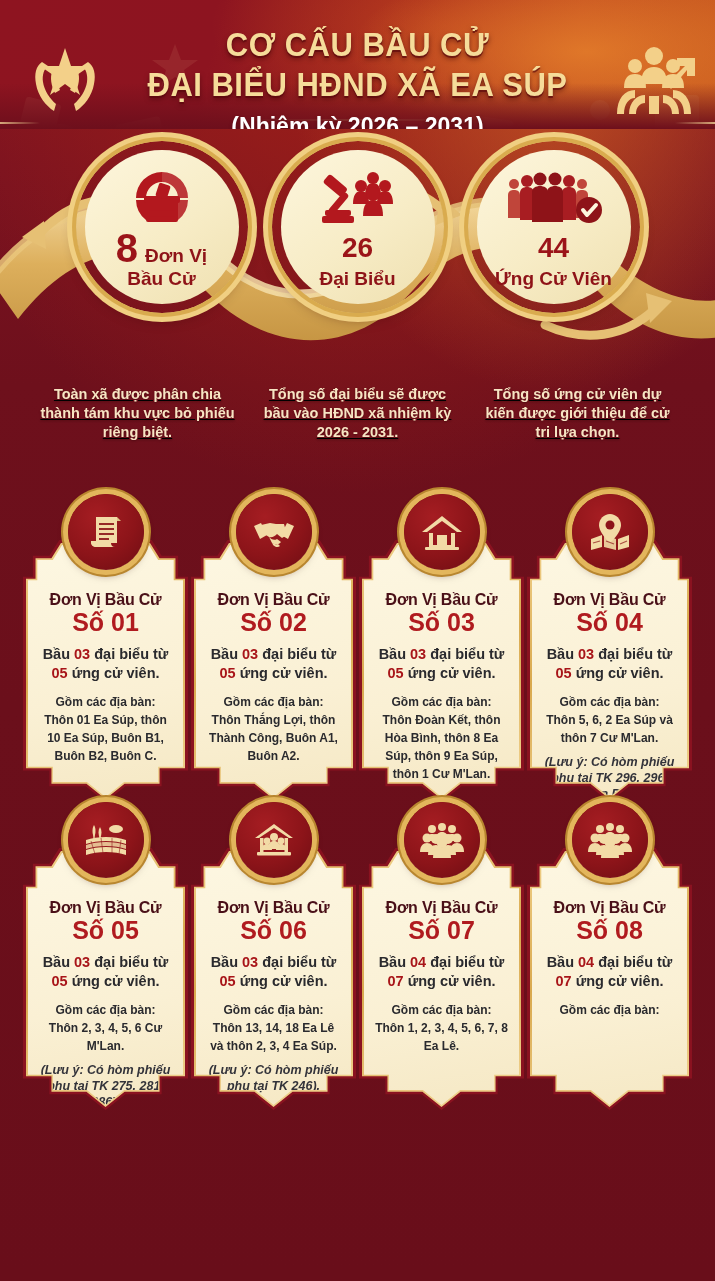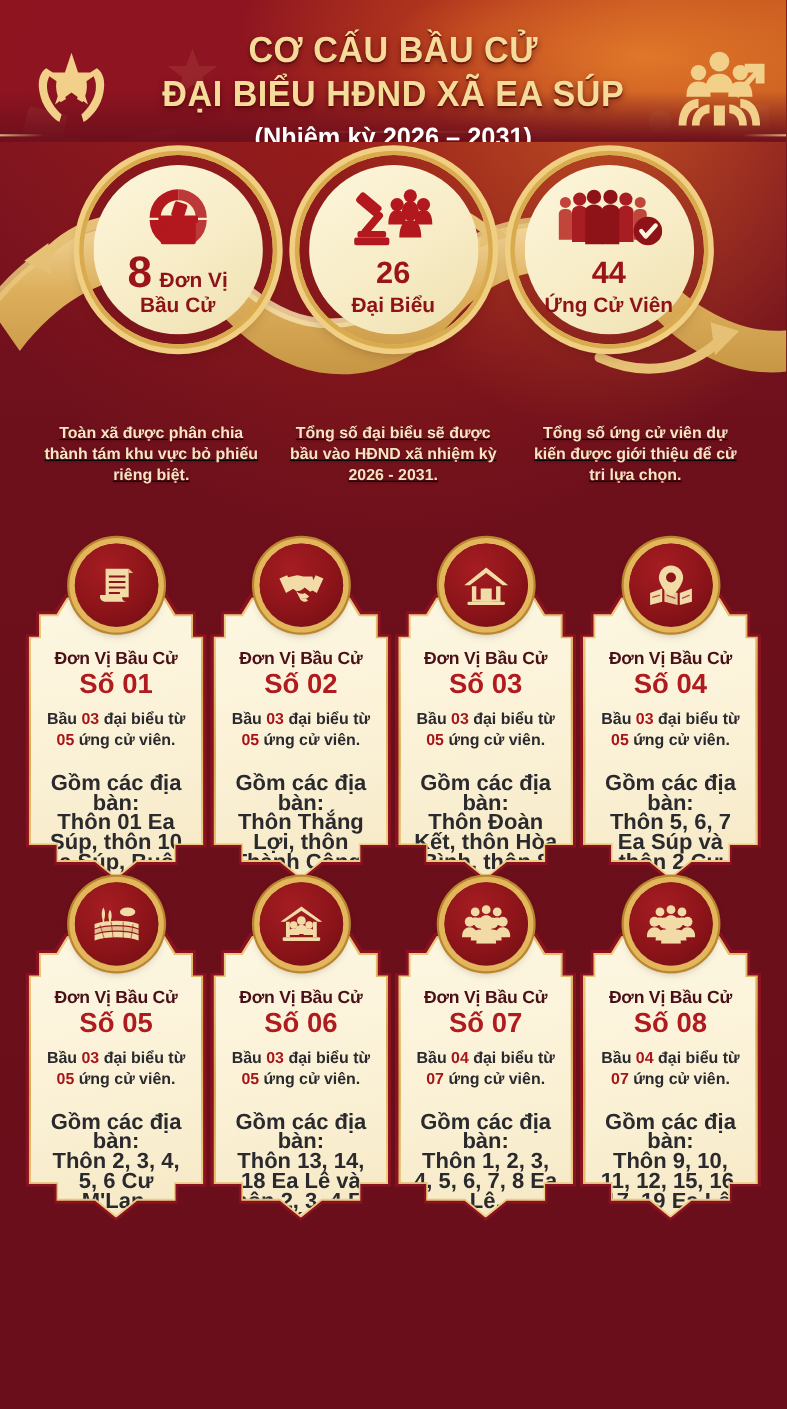--- a/index.html
+++ b/index.html
@@ -198,22 +198,22 @@
   .c-no{
     font-size:25px; font-weight:800; color:#b01b1f; line-height:28px;
     margin-top:-1px;
   }
   .c-elect{
     margin-top:9px;
     font-size:14.5px; font-weight:600; color:#2a2a2e; line-height:19px;
   }
   .c-elect b{ color:#a81519; font-weight:800; }
   .c-areas{
-    margin-top:20px;
-    font-size:20px; font-weight:600; color:#2a2a2e; line-height:18px;
+    margin-top:10px;
+    font-size:12px; font-weight:600; color:#2a2a2e; line-height:18px;
   }
   .c-note{
     margin-top:7px;
     font-size:12.5px; font-style:italic; font-weight:600; color:#33333a; line-height:16px;
   }
 </style>
 </head>
 <body>
 
 <div class="page">
@@ -478,21 +478,21 @@
             <line x1="31" y1="31" x2="38" y2="28"></line>
           </g>
         </svg>
       </div>
       <div class="card">
         <div class="card-gold"></div>
         <div class="card-inner">
           <div class="c-title">Đơn Vị Bầu Cử</div>
           <div class="c-no">Số 04</div>
           <div class="c-elect"><span>Bầu </span><b>03</b><span> đại biểu từ </span><b>05</b><span> ứng cử viên.</span></div>
-          <div class="c-areas"><span>Gồm các địa bàn:</span><br><span>Thôn 5, 6, 7 Ea Súp và thôn 2 Cư M'Lan.</span></div>
+          <div class="c-areas"><span>Gồm các địa bàn:</span><br><span>Thôn 5, 6, 2 Ea Súp và thôn 7 Cư M'Lan.</span></div>
           <div class="c-note">(Lưu ý: Có hòm phiếu phụ tại TK 296, 296, 285; thôn Bình Lợi)</div>
         </div>
       </div>
     </div>
 
     <div class="cell r2">
       <div class="badge">
         <svg width="42" height="34" viewBox="0 0 42 34">
           <g fill="#f2dba6">
             <ellipse cx="31" cy="6" rx="7" ry="4"></ellipse>
@@ -610,20 +610,20 @@
               <path d="M13 36 C13 28 17 25 22 25 C27 25 31 28 31 36 Z"></path>
           </g>
         </svg>
       </div>
       <div class="card">
         <div class="card-gold"></div>
         <div class="card-inner">
           <div class="c-title">Đơn Vị Bầu Cử</div>
           <div class="c-no">Số 08</div>
           <div class="c-elect"><span>Bầu </span><b>04</b><span> đại biểu từ </span><b>07</b><span> ứng cử viên.</span></div>
-          <div class="c-areas"><span>Gồm các địa bàn:</span><br><span>Thôn 9, 10, 11, 12, 15, 16, 17, 19 Ea Lê.</span></div>
+          <div class="c-areas"><span>Gồm các địa bàn:</span><br></div>
           <div class="c-note"></div>
         </div>
       </div>
     </div>
 
   </div>
 </div>
 
 </body></html>

